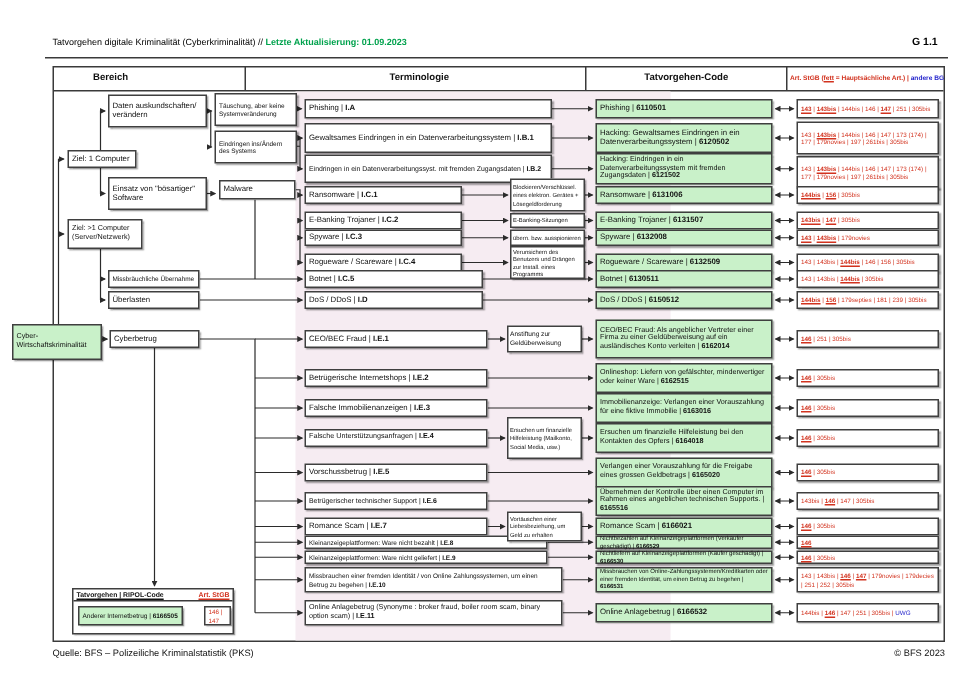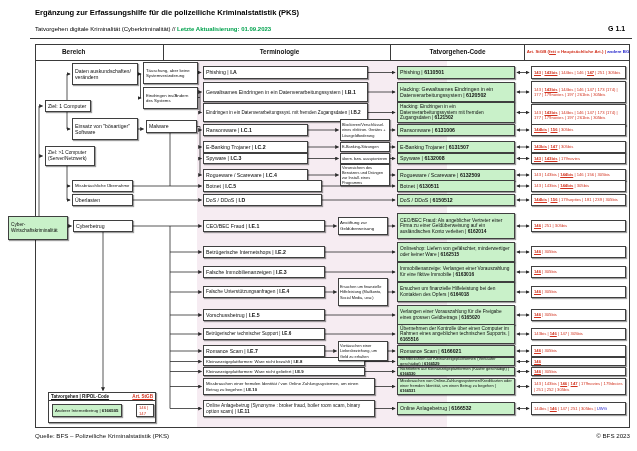--- a/index.html
+++ b/index.html
@@ -32,21 +32,20 @@
   .ripol-title{display:flex;justify-content:space-between;font-size:4.6px;font-weight:bold;
                border-bottom:1px solid #3a3a3a;padding:1px 2px;}
   .ripol-title .l{text-decoration:underline;color:#111;}
   .ripol-title .r{text-decoration:underline;color:#d2321e;}
 </style>
 </head>
 <body>
 
 <div id="page">
 
-  <div class="title" style="left:35px;top:8px;">Ergänzung zur Erfassungshilfe für die polizeiliche Kriminalstatistik (PKS)</div>
   <div class="subtitle" style="left:35px;top:26px;"><span>Tatvorgehen digitale Kriminalität (Cyberkriminalität) // </span><span class="upd">Letzte Aktualisierung: 01.09.2023</span></div>
   <div class="pageref" style="left:608px;top:25px;">G 1.1</div>
   <div class="hline" style="left:30px;top:38px;width:602px;"></div>
 
   <div class="tableborder" style="left:35px;top:44px;width:595px;height:384px;"></div>
   <div class="hline" style="left:36px;top:60px;width:593px;"></div>
   <div class="vline" style="left:163px;top:44px;height:16px;"></div>
   <div class="vline" style="left:390px;top:44px;height:16px;"></div>
   <div class="vline" style="left:524px;top:44px;height:16px;"></div>
 

